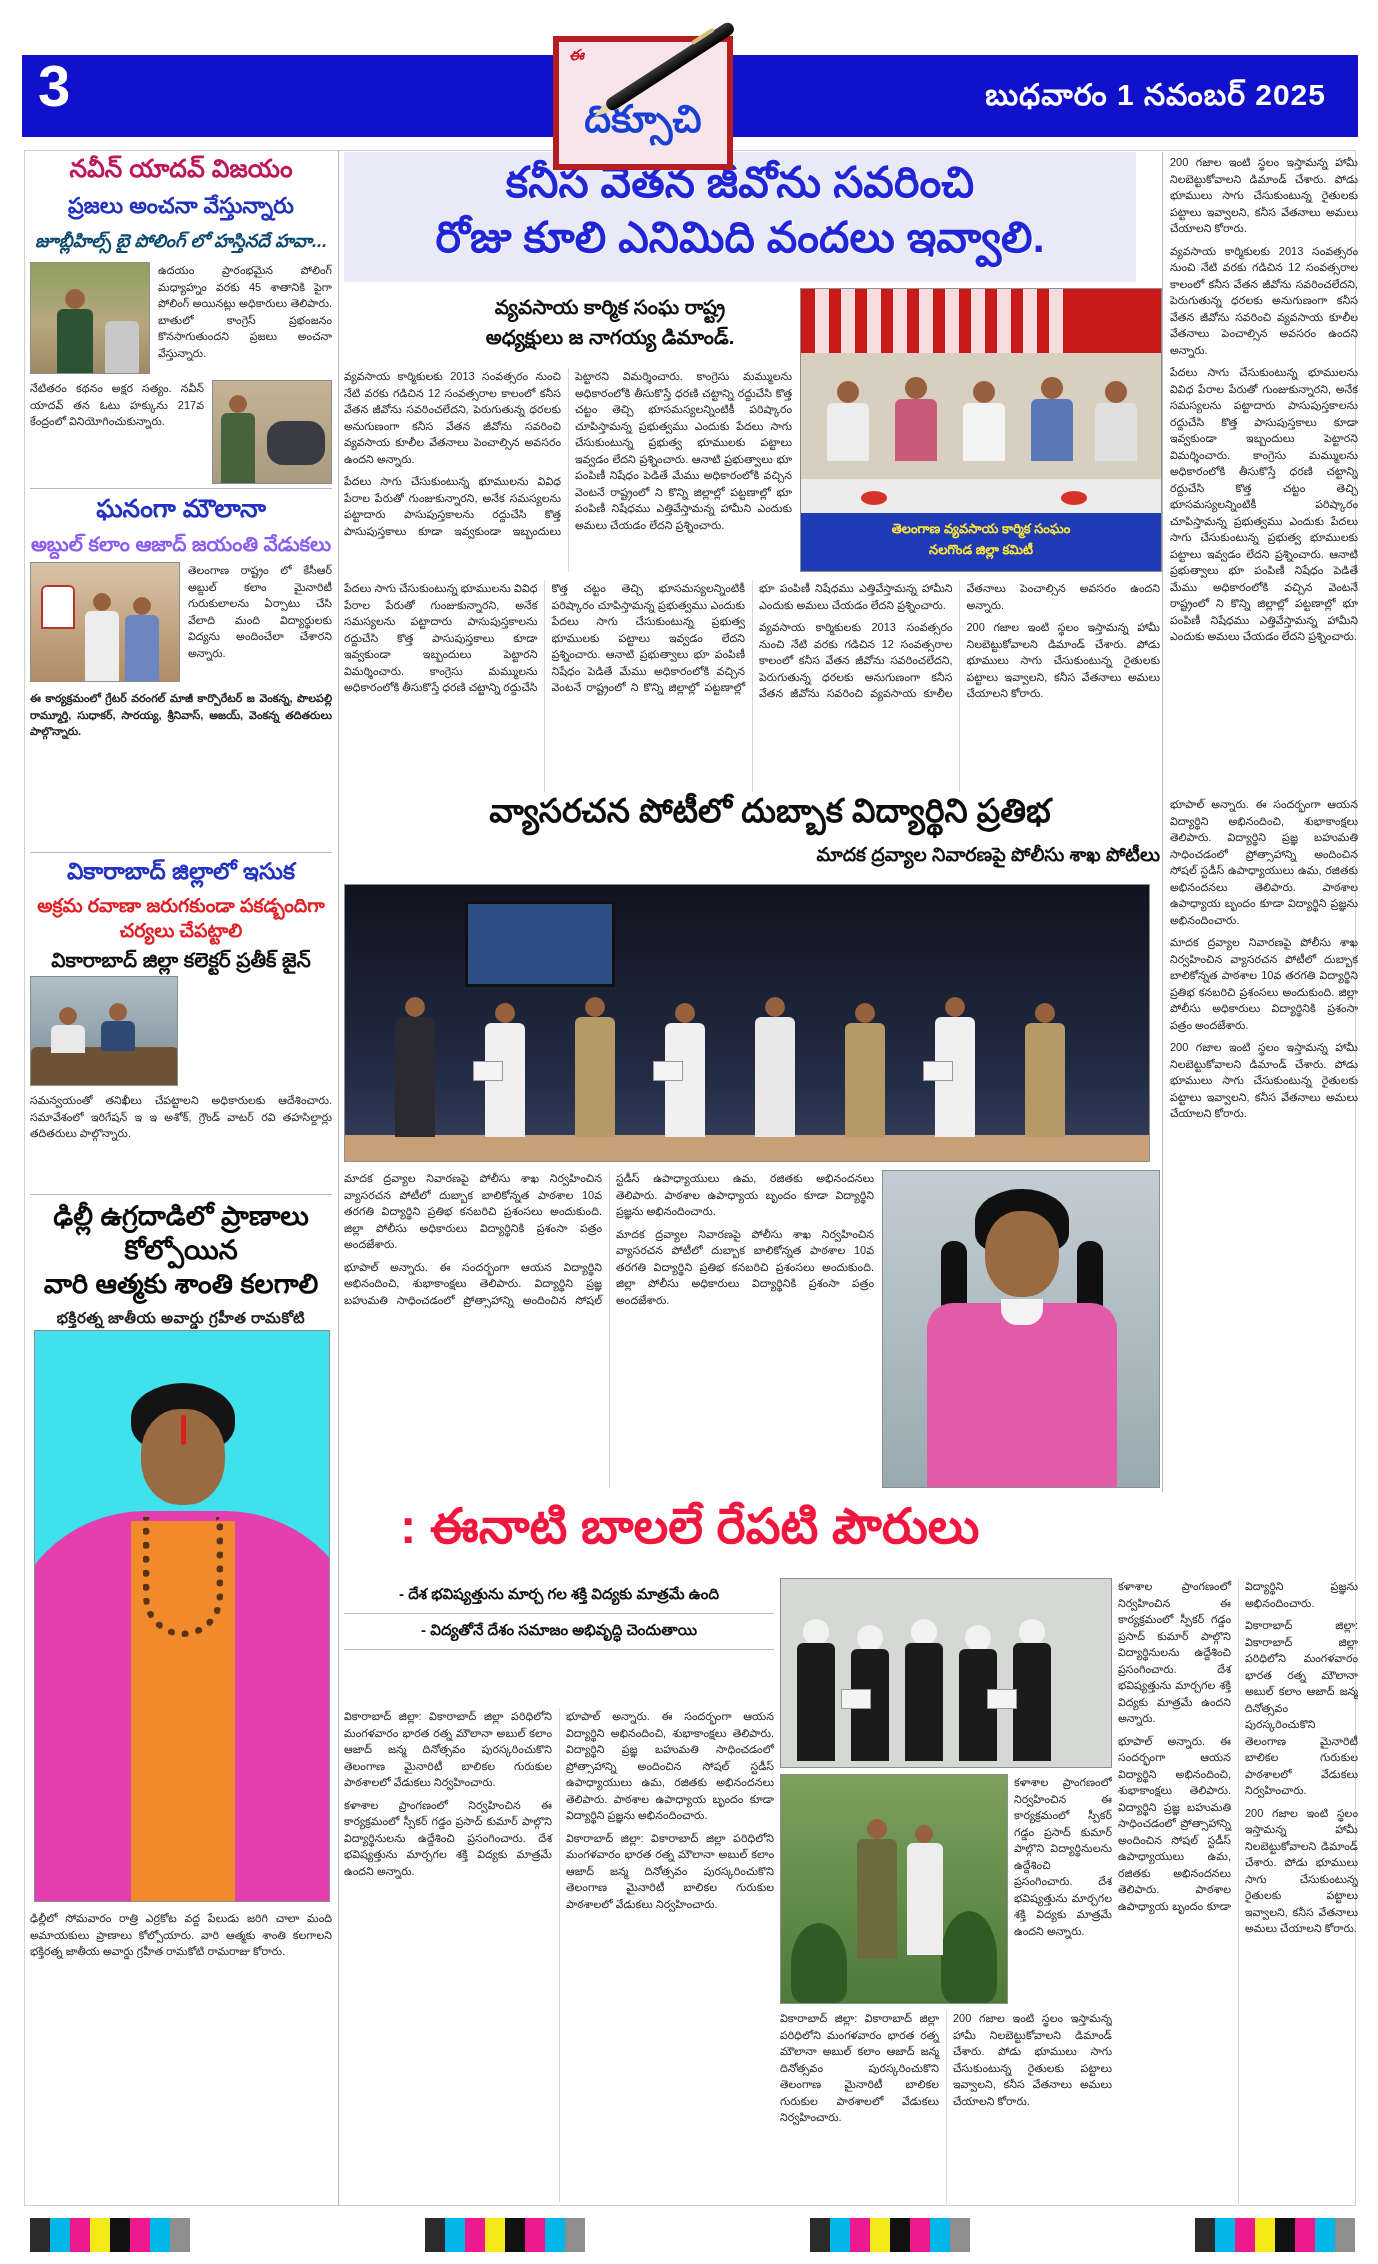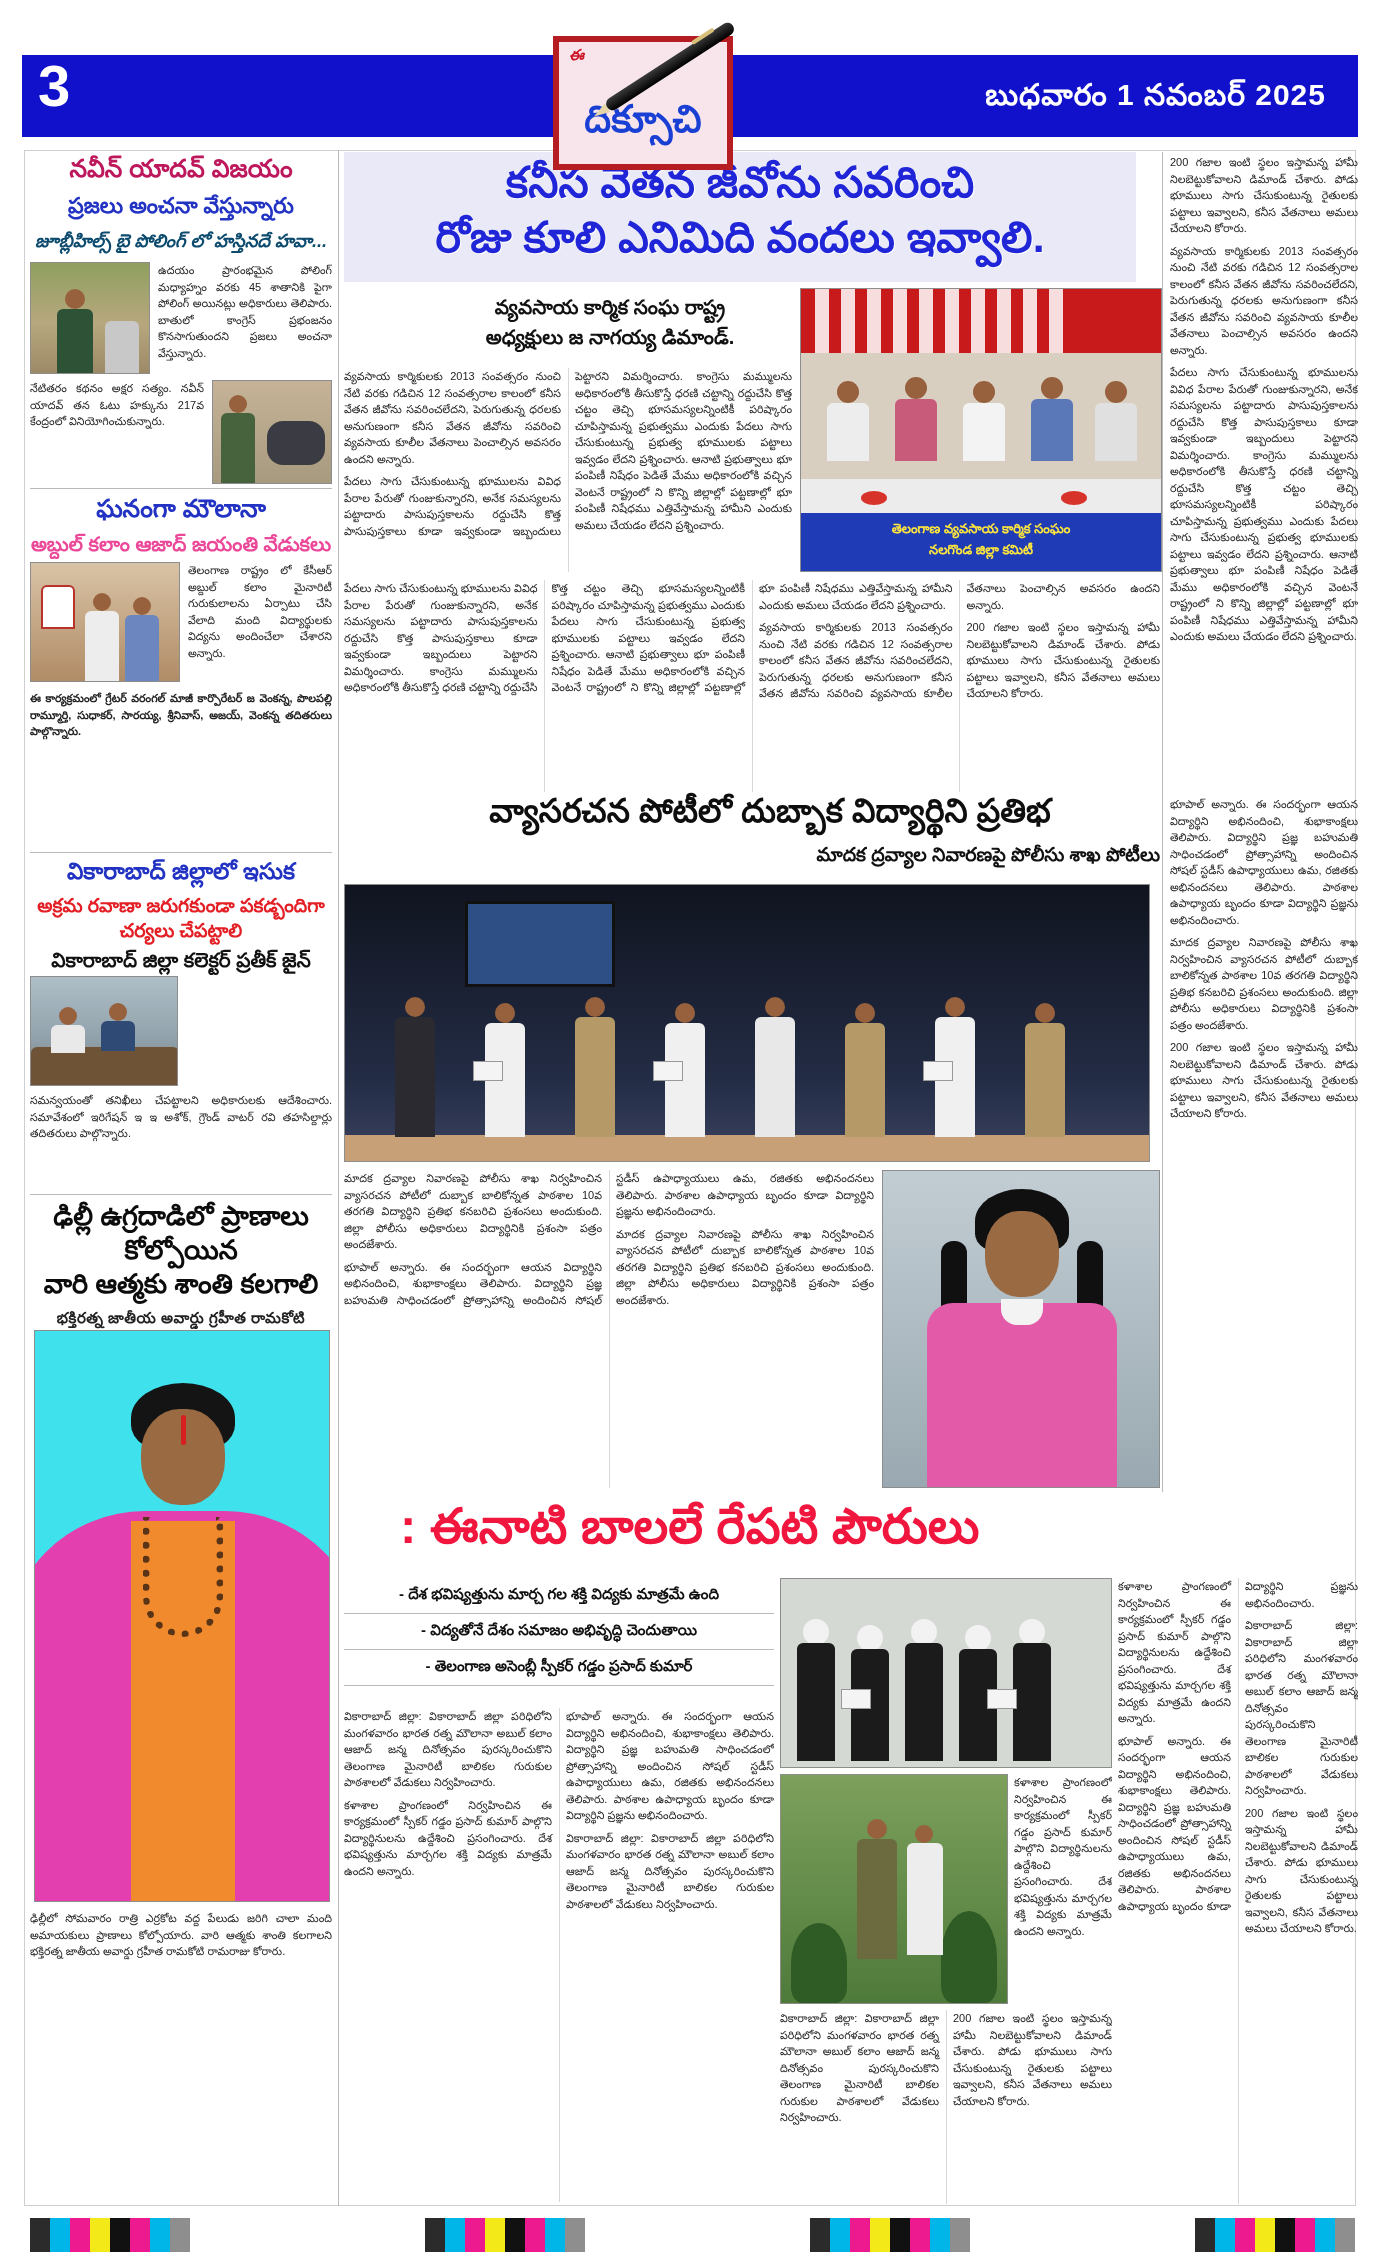--- a/index.html
+++ b/index.html
@@ -49,21 +49,21 @@
   #a-row2 { left:30px; top:380px; width:302px; height:104px; display:flex; gap:8px; }
   #ph-a1 { position:relative; width:120px; height:112px; flex:none;
            background:linear-gradient(180deg,#8fa060 0%,#b7a77e 55%,#9c8a66 100%); }
   #ph-a2 { position:relative; width:120px; height:104px; flex:none;
            background:linear-gradient(180deg,#c6b397 0%,#a79a7f 100%); }
   #ph-a1,#ph-a2 { overflow:hidden; border:1px solid #8d8d8d; }
 
   
   #b-head { left:30px; top:494px; width:302px; text-align:center; }
   #b-h1 { color:#2233c4; font-size:25px; font-weight:bold; }
-  #b-h2 { color:#ec4899; font-size:20px; font-weight:bold; margin-top:4px; }
+  #b-h2 { color:#8b5cf6; font-size:20px; font-weight:bold; margin-top:4px; }
   #b-row { left:30px; top:562px; width:302px; height:120px; display:flex; gap:8px; }
   #ph-b { position:relative; width:150px; height:120px; flex:none; overflow:hidden; border:1px solid #8d8d8d;
           background:linear-gradient(180deg,#d9c3a6 0%,#b08c66 100%); }
   #b-tail { left:30px; top:690px; width:302px; height:156px;font-weight:bold; }
 
   
   #c-head { left:30px; top:858px; width:302px; text-align:center; }
   #c-h1 { color:#2233c4; font-size:23px; font-weight:bold; }
   #c-h2 { color:#e31e24; font-size:19px; font-weight:bold; margin-top:4px; line-height:1.3; }
   #c-h3 { color:#111; font-size:20px; font-weight:bold; margin-top:6px; }
@@ -322,21 +322,20 @@
   <div class="girl-collar"></div>
   <div class="girl-hair"></div>
   <div class="girl-face"></div>
 </div>
 
 <div class="abs" id="banner-head">: ఈనాటి బాలలే రేపటి పౌరులు</div>
 
 <div class="abs" id="bt-bullets">
   <div class="bullet">- దేశ భవిష్యత్తును మార్చ గల శక్తి విద్యకు మాత్రమే ఉంది</div>
   <div class="bullet">- విద్యతోనే దేశం సమాజం అభివృద్ధి చెందుతాయి</div>
-  <div class="bullet">- తెలంగాణ అసెంబ్లీ స్పీకర్ గడ్డం ప్రసాద్ కుమార్</div>
 </div>
 <div class="abs txt cols2" id="bt-left">
   <p>వికారాబాద్ జిల్లా: వికారాబాద్ జిల్లా పరిధిలోని మంగళవారం భారత రత్న మౌలానా అబుల్ కలాం ఆజాద్ జన్మ దినోత్సవం పురస్కరించుకొని తెలంగాణ మైనారిటీ బాలికల గురుకుల పాఠశాలలో వేడుకలు నిర్వహించారు.</p>
   <p>కళాశాల ప్రాంగణంలో నిర్వహించిన ఈ కార్యక్రమంలో స్పీకర్ గడ్డం ప్రసాద్ కుమార్ పాల్గొని విద్యార్థినులను ఉద్దేశించి ప్రసంగించారు. దేశ భవిష్యత్తును మార్చగల శక్తి విద్యకు మాత్రమే ఉందని అన్నారు.</p>
   <p>భూపాల్ అన్నారు. ఈ సందర్భంగా ఆయన విద్యార్థిని అభినందించి, శుభాకాంక్షలు తెలిపారు. విద్యార్థిని ప్రజ్ఞ బహుమతి సాధించడంలో ప్రోత్సాహాన్ని అందించిన సోషల్ స్టడీస్ ఉపాధ్యాయులు ఉమ, రజితకు అభినందనలు తెలిపారు. పాఠశాల ఉపాధ్యాయ బృందం కూడా విద్యార్థిని ప్రజ్ఞను అభినందించారు.</p>
   <p>వికారాబాద్ జిల్లా: వికారాబాద్ జిల్లా పరిధిలోని మంగళవారం భారత రత్న మౌలానా అబుల్ కలాం ఆజాద్ జన్మ దినోత్సవం పురస్కరించుకొని తెలంగాణ మైనారిటీ బాలికల గురుకుల పాఠశాలలో వేడుకలు నిర్వహించారు.</p>
 </div>
 <div class="photo" id="ph-kids">
   <div class="kid-scarf" style="left:22px;top:40px;width:26px;height:26px"></div>
   <div class="kid-body" style="left:16px;top:64px;width:38px;height:118px"></div>

